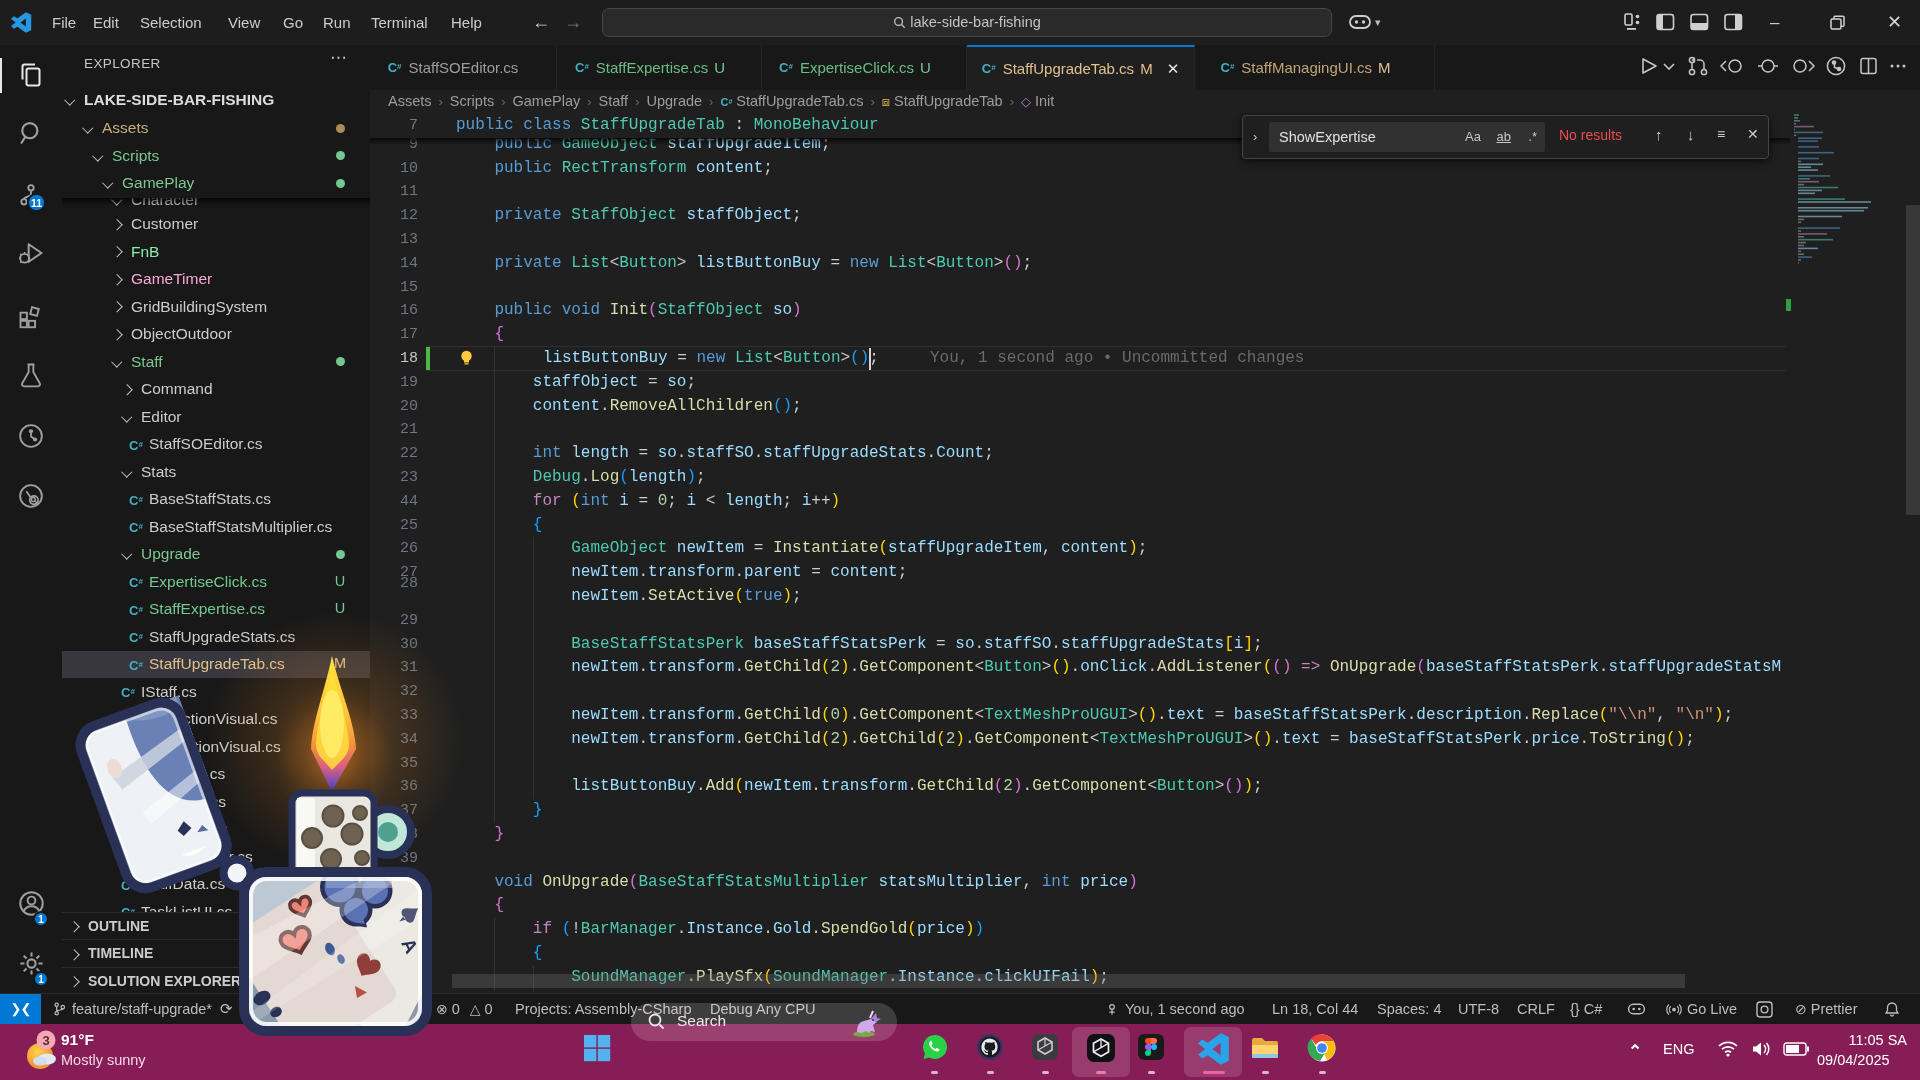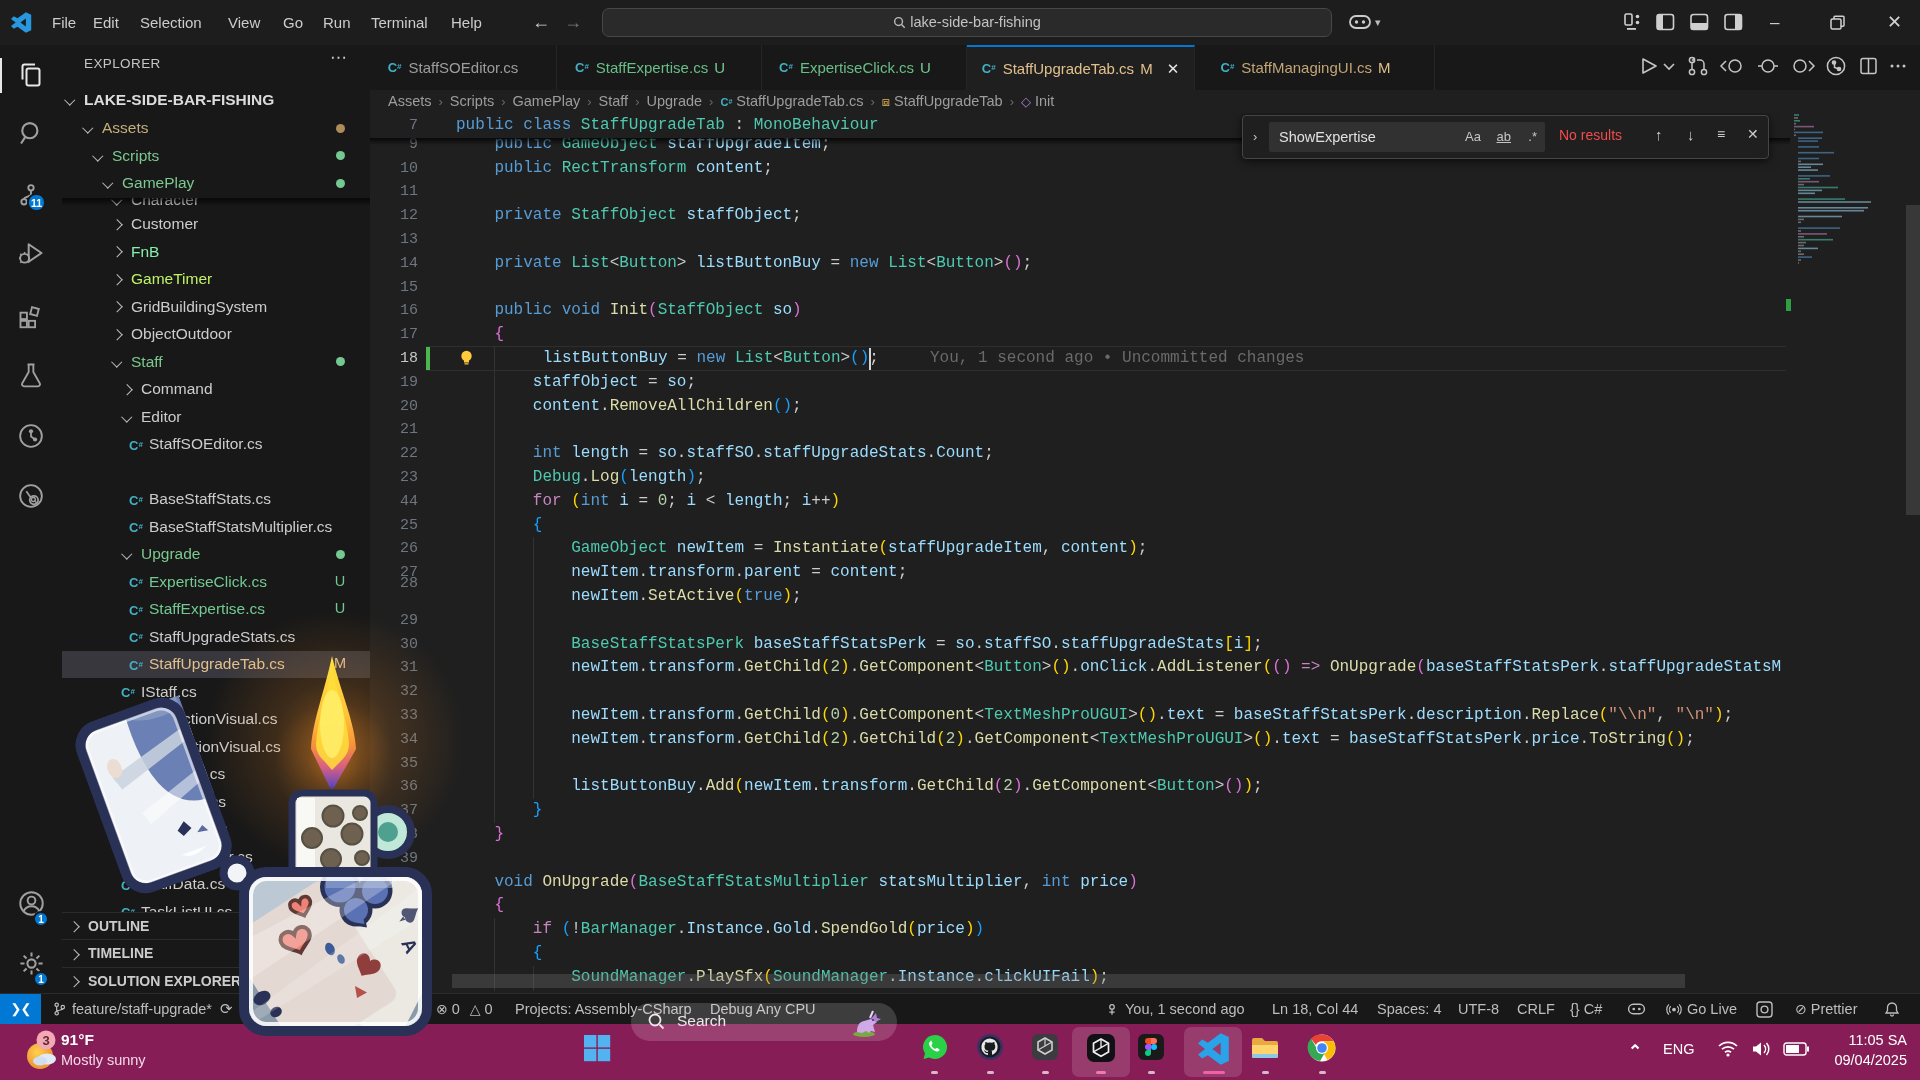--- a/index.html
+++ b/index.html
@@ -220,21 +220,21 @@
 <div class="trow" style="top:193.25px;z-index:1;">
       <span style="position:absolute;left:51px;top:9px">
         <span class="chev r"></span>
       </span>
       <span style="position:absolute;left:69px;top:4.5px;color:#86efac;font-weight:normal">FnB</span>
     </div>
 <div class="trow" style="top:220.75px;z-index:1;">
       <span style="position:absolute;left:51px;top:9px">
         <span class="chev r"></span>
       </span>
-      <span style="position:absolute;left:69px;top:4.5px;color:#bef264;font-weight:normal">GameTimer</span>
+      <span style="position:absolute;left:69px;top:4.5px;color:#f9a8d4;font-weight:normal">GameTimer</span>
     </div>
 <div class="trow" style="top:248.25px;z-index:1;">
       <span style="position:absolute;left:51px;top:9px">
         <span class="chev r"></span>
       </span>
       <span style="position:absolute;left:69px;top:4.5px;color:#cccccc;font-weight:normal">GridBuildingSystem</span>
     </div>
 <div class="trow" style="top:275.75px;z-index:1;">
       <span style="position:absolute;left:51px;top:9px">
         <span class="chev r"></span>
@@ -256,20 +256,26 @@
     </div>
 <div class="trow" style="top:358.25px;z-index:1;">
       <span style="position:absolute;left:61px;top:9.5px">
         <span class="chev d"></span>
       </span>
       <span style="position:absolute;left:79px;top:4.5px;color:#cccccc;font-weight:normal">Editor</span>
     </div>
 <div class="trow" style="top:385.75px;z-index:1;">
       <span style="position:absolute;left:67px;top:5px"><span class="csico">C<span style="font-size:8px;vertical-align:3px">#</span></span></span>
       <span style="position:absolute;left:87px;top:4.5px;color:#cccccc;font-weight:normal">StaffSOEditor.cs</span>
+    </div>
+<div class="trow" style="top:413.25px;z-index:1;">
+      <span style="position:absolute;left:61px;top:9.5px">
+        <span class="chev d"></span>
+      </span>
+      <span style="position:absolute;left:79px;top:4.5px;color:#cccccc;font-weight:normal">Stats</span>
     </div>
 <div class="trow" style="top:440.75px;z-index:1;">
       <span style="position:absolute;left:67px;top:5px"><span class="csico">C<span style="font-size:8px;vertical-align:3px">#</span></span></span>
       <span style="position:absolute;left:87px;top:4.5px;color:#cccccc;font-weight:normal">BaseStaffStats.cs</span>
     </div>
 <div class="trow" style="top:468.25px;z-index:1;">
       <span style="position:absolute;left:67px;top:5px"><span class="csico">C<span style="font-size:8px;vertical-align:3px">#</span></span></span>
       <span style="position:absolute;left:87px;top:4.5px;color:#cccccc;font-weight:normal">BaseStaffStatsMultiplier.cs</span>
     </div>
 <div class="trow" style="top:495.75px;z-index:1;">
@@ -712,21 +718,21 @@
 <svg class="abs" style="left:1751px;top:1041px" width="20" height="16" viewBox="0 0 20 16">
     <path d="M2 5.5h3l5-4v13l-5-4H2z" fill="#fff"></path>
     <path d="M13 4a6 6 0 0 1 0 8M15.5 2a9 9 0 0 1 0 12" fill="none" stroke="#fff" stroke-width="1.5"></path>
   </svg>
 <svg class="abs" style="left:1783px;top:1042px" width="26" height="14" viewBox="0 0 26 14">
     <rect x="1" y="1" width="22" height="12" rx="2.5" fill="none" stroke="#fff" stroke-width="1.4"></rect>
     <rect x="3" y="3" width="13" height="8" fill="#fff"></rect>
     <rect x="24" y="4.5" width="2" height="5" fill="#fff"></rect>
   </svg>
 <div class="abs" style="left:1827px;top:1032px;width:80px;color:#fff;font-size:14.5px;text-align:right">11:05 SA</div>
-<div class="abs" style="left:1817px;top:1052px;width:90px;color:#fff;font-size:14.5px;text-align:right">09/04/2025</div>
+<div class="abs" style="left:1817px;top:1052px;width:90px;color:#fff;font-size:14.5px;">09/04/2025</div>
 <svg class="abs" style="left:0;top:0;z-index:40;pointer-events:none" width="1920" height="1080" viewBox="0 0 1920 1080">
 <defs>
       <radialGradient id="glow">
         <stop offset="0" stop-color="#ff9224" stop-opacity="0.42"></stop>
         <stop offset="0.45" stop-color="#ff9224" stop-opacity="0.16"></stop>
         <stop offset="1" stop-color="#ff9224" stop-opacity="0"></stop>
       </radialGradient>
       <linearGradient id="flameg" x1="0" y1="0" x2="0" y2="1">
         <stop offset="0" stop-color="#ffe23c"></stop>
         <stop offset="0.45" stop-color="#ffc337"></stop>

